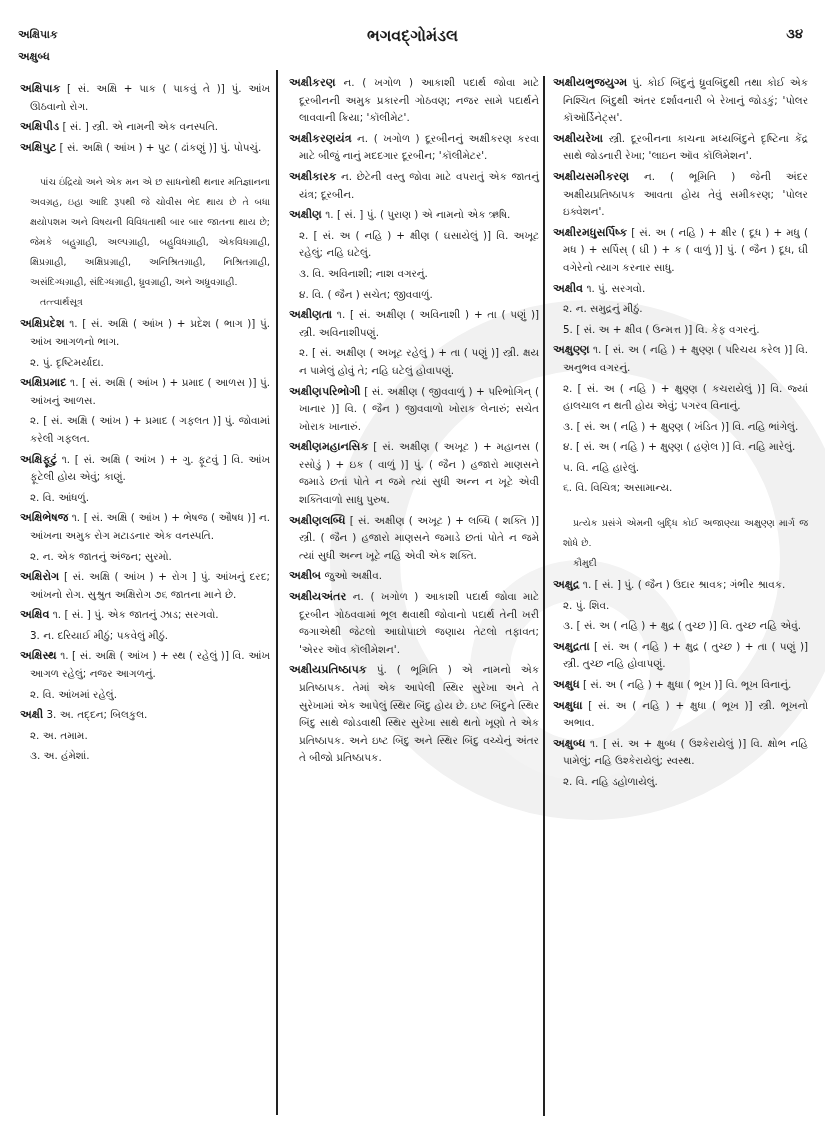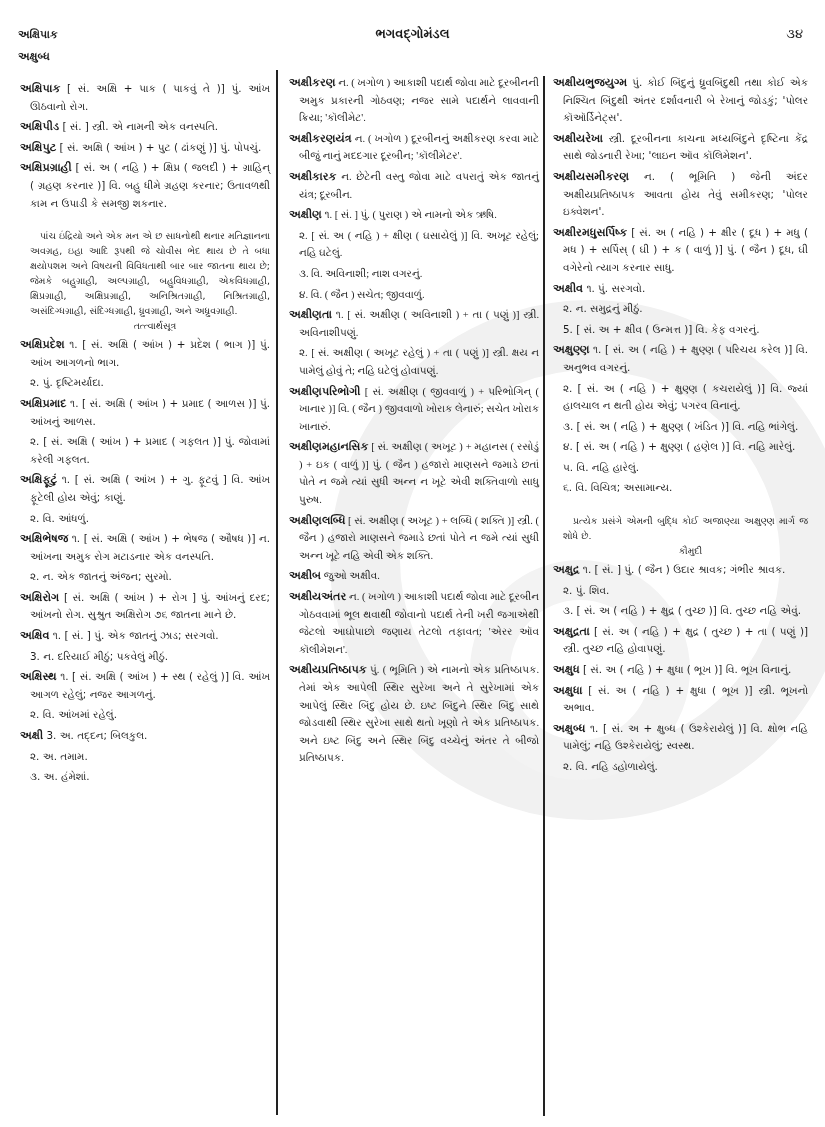--- a/index.html
+++ b/index.html
@@ -10,35 +10,35 @@
   .watermark {
     position:absolute; left:330px; top:300px; width:520px; height:520px;
     border-radius:50%; border:70px solid #f1f1f1; box-sizing:border-box; z-index:0;
   }
   .watermark2 {
     position:absolute; left:470px; top:560px; width:220px; height:220px;
     border-radius:50%; border:40px solid #f3f3f3; box-sizing:border-box; z-index:0;
   }
   .header { position:absolute; top:26px; left:0; width:825px; height:22px; z-index:2; }
   .hdr-left { position:absolute; left:18px; top:2px; font-size:11px; font-weight:bold; }
-  .hdr-center { position:absolute; left:0; width:825px; text-align:center; top:0; font-size:13px; font-weight:bold; }
-  .hdr-right { position:absolute; right:22px; top:0; font-size:13px; font-weight:normal; }
+  .hdr-center { position:absolute; left:0; width:825px; text-align:center; top:0; font-size:16px; font-weight:bold; }
+  .hdr-right { position:absolute; right:22px; top:0; font-size:13px; font-weight:bold; }
   .subhdr { position:absolute; left:18px; top:50px; font-size:11px; font-weight:bold; z-index:2; }
   .col { position:absolute; top:80px; font-size:10.4px; line-height:17.6px; z-index:2; }
   .col1 { left:20px; width:250px; }
-  .col2 { left:289px; width:250px; top:74px;font-family:Liberation Serif, serif; }
+  .col2 { left:289px; width:250px; top:74px; }
   .col3 { left:553px; width:255px; top:74px; }
   .divider { position:absolute; width:1.5px; background:#222; z-index:2; }
   .div1 { left:276px; top:70px; height:1045px; }
   .div2 { left:543px; top:76px; height:1040px; }
   .entry { margin:0 0 3px 0; text-indent:-10px; padding-left:10px; text-align:justify; }
   .sense { margin:0 0 3px 10px; text-align:justify; }
   .hw { font-weight:bold; font-size:11.2px; }
-  .quote { margin:16px 0 3px 10px; font-size:9.4px; line-height:15px; text-indent:10px; text-align:justify; }
-  .src { display:block; text-align:center; font-size:9.4px; }
+  .quote { margin:16px 0 3px 10px; font-size:9.4px; line-height:20px; text-indent:10px; text-align:justify; }
+  .src { display:block; text-align:left; font-size:9.4px; }
 </style>
 </head>
 <body>
 
 <div class="watermark"></div>
 <div class="watermark2"></div>
 
 <div class="header">
   <span class="hdr-left">અક્ષિપાક</span>
   <div class="hdr-center">ભગવદ્ગોમંડલ</div>
@@ -46,21 +46,20 @@
 </div>
 <div class="subhdr">અક્ષુબ્ધ</div>
 
 <div class="divider div1"></div>
 <div class="divider div2"></div>
 
 <div class="col col1" id="col0">
     <div class="entry"><span class="hw">અક્ષિપાક</span> <span>[ સં. અક્ષિ + પાક ( પાકવું તે )] પું. આંખ ઊઠવાનો રોગ.</span></div>
     <div class="entry"><span class="hw">અક્ષિપીડ</span> <span>[ સં. ] સ્ત્રી. એ નામની એક વનસ્પતિ.</span></div>
     <div class="entry"><span class="hw">અક્ષિપુટ</span> <span>[ સં. અક્ષિ ( આંખ ) + પુટ ( ઢાંકણું )] પું. પોપચું.</span></div>
-    <div class="entry"><span class="hw">અક્ષિપ્રગ્રાહી</span> <span>[ સં. અ ( નહિ ) + ક્ષિપ્ર ( જલદી ) + ગ્રાહિન્ ( ગ્રહણ કરનાર )] વિ. બહુ ધીમે ગ્રહણ કરનાર; ઉતાવળથી કામ ન ઉપાડી કે સમજી શકનાર.</span></div>
     <div class="quote"><span>પાંચ ઇંદ્રિયો અને એક મન એ છ સાધનોથી થનાર મતિજ્ઞાનના અવગ્રહ, ઇહા આદિ રૂપથી જે ચોવીસ ભેદ થાય છે તે બધા ક્ષયોપશમ અને વિષયની વિવિધતાથી બાર બાર જાતના થાય છે; જેમકે બહુગ્રાહી, અલ્પગ્રાહી, બહુવિધગ્રાહી, એકવિધગ્રાહી, ક્ષિપ્રગ્રાહી, અક્ષિપ્રગ્રાહી, અનિશ્રિતગ્રાહી, નિશ્રિતગ્રાહી, અસંદિગ્ધગ્રાહી, સંદિગ્ધગ્રાહી, ધ્રુવગ્રાહી, અને અધ્રુવગ્રાહી.</span><span class="src">તત્ત્વાર્થસૂત્ર</span></div>
     <div class="entry"><span class="hw">અક્ષિપ્રદેશ</span> <span>૧. [ સં. અક્ષિ ( આંખ ) + પ્રદેશ ( ભાગ )] પું. આંખ આગળનો ભાગ.</span></div>
     <div class="sense">૨. પું. દૃષ્ટિમર્યાદા.</div>
     <div class="entry"><span class="hw">અક્ષિપ્રમાદ</span> <span>૧. [ સં. અક્ષિ ( આંખ ) + પ્રમાદ ( આળસ )] પું. આંખનું આળસ.</span></div>
     <div class="sense">૨. [ સં. અક્ષિ ( આંખ ) + પ્રમાદ ( ગફલત )] પું. જોવામાં કરેલી ગફલત.</div>
     <div class="entry"><span class="hw">અક્ષિફૂટું</span> <span>૧. [ સં. અક્ષિ ( આંખ ) + ગુ. ફૂટવું ] વિ. આંખ ફૂટેલી હોય એવું; કાણું.</span></div>
     <div class="sense">૨. વિ. આંધળું.</div>
     <div class="entry"><span class="hw">અક્ષિભેષજ</span> <span>૧. [ સં. અક્ષિ ( આંખ ) + ભેષજ ( ઔષધ )] ન. આંખના અમુક રોગ મટાડનાર એક વનસ્પતિ.</span></div>
     <div class="sense">૨. ન. એક જાતનું અંજન; સુરમો.</div>
     <div class="entry"><span class="hw">અક્ષિરોગ</span> <span>[ સં. અક્ષિ ( આંખ ) + રોગ ] પું. આંખનું દરદ; આંખનો રોગ. સુશ્રુત અક્ષિરોગ ૭૬ જાતના માને છે.</span></div>

